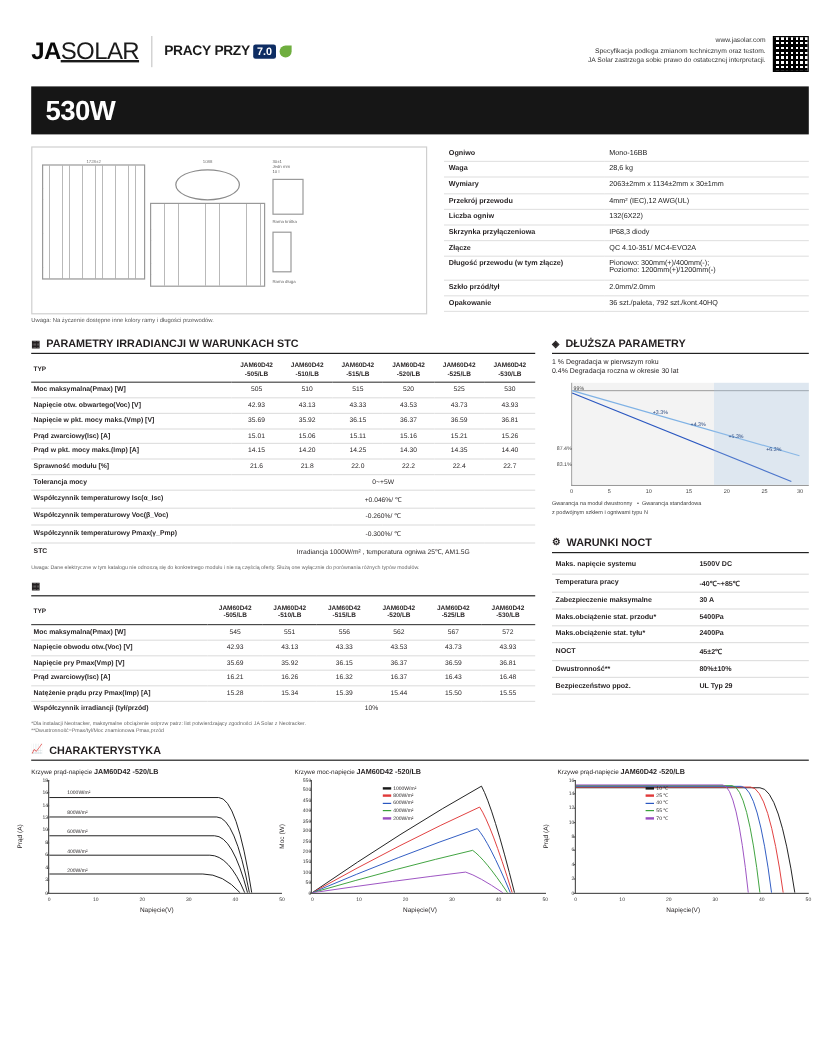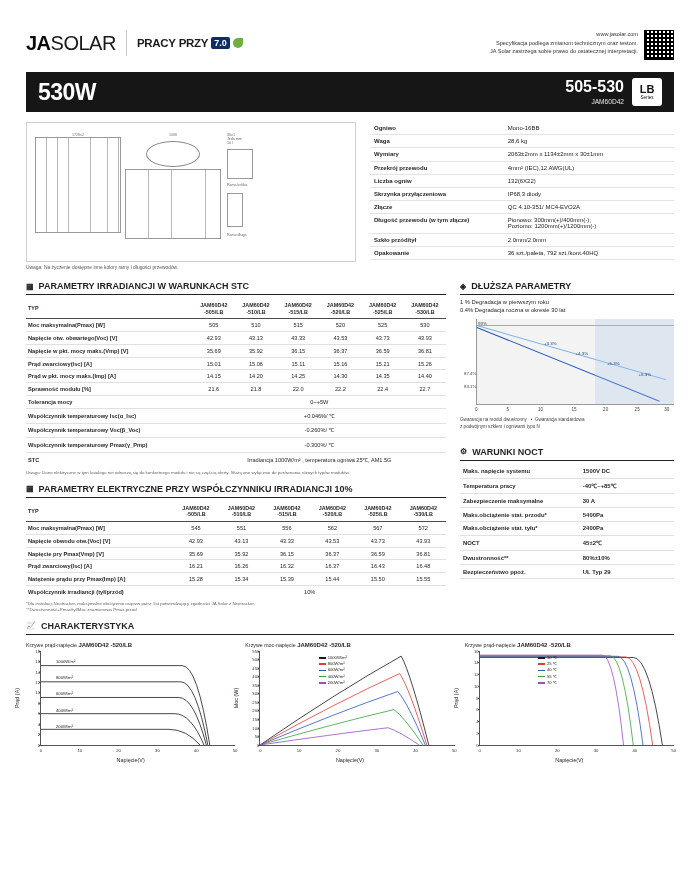--- a/index.html
+++ b/index.html
@@ -13,21 +13,21 @@
     position: relative;
     overflow: hidden;
   }
   .page { position:relative; width:700px; height:869px; padding: 0 26px; }
 
   
   .header { display:flex; align-items:flex-start; justify-content:space-between; padding-top:30px; }
   .brand { display:flex; align-items:center; gap:10px; }
   .ja-logo { font-size:20px; font-weight:700; letter-spacing:-0.5px; color:#1a1a1a; }
   .ja-logo .ja { color:#0a0a0a; }
-  .ja-logo .solar { font-weight:400; }
+  .ja-logo .solar { font-weight:400;text-decoration:underline; }
   .divider-v { width:1px; height:26px; background:#c9c9c9; }
   .deepblue { display:flex; align-items:center; gap:3px; }
   .db-text { font-size:11.5px; font-weight:700; color:#1a1a1a; letter-spacing:-0.3px; }
   .db-badge { background:#0e2d63; color:#fff; font-size:9px; font-weight:700; padding:1px 3px; border-radius:2px; }
   .db-leaf { width:10px; height:10px; border-radius:50% 0 50% 50%; background:#6fae3f; display:inline-block; }
   .header-right { text-align:right; font-size:5.6px; line-height:1.55; color:#333; display:flex; gap:6px; align-items:flex-start; }
   .header-right .lines { text-align:right; }
   .qr { width:30px; height:30px; background:
       repeating-linear-gradient(90deg,#000 0 2px,#fff 2px 4px),
       repeating-linear-gradient(0deg,#000 0 2px,transparent 2px 4px);
@@ -142,30 +142,20 @@
         <div>www.jasolar.com</div>
         <div>Specyfikacja podlega zmianom technicznym oraz testom.</div>
         <div>JA Solar zastrzega sobie prawo do ostatecznej interpretacji.</div>
       </div>
       <div class="qr"></div>
     </div>
   </div>
 
   <div class="titlebar">
     <div class="watt">530W</div>
-    <div class="titleright">
-      <div>
-        <div class="model-main">505-530</div>
-        <div class="model-sub">JAM60D42</div>
-      </div>
-      <div class="lb-badge">
-        <div class="lb">LB</div>
-        <div class="series">Series</div>
-      </div>
-    </div>
   </div>
 
   <div class="specrow">
     <div class="drawings">
       <div class="drawbox">
         <div class="panel-left">
           <div class="mini-label">1728±2</div>
           <div class="panel-grid"></div>
         </div>
         <div class="panel-mid">
@@ -333,21 +323,20 @@
             <tr>
               <td class="lbl">STC</td>
               <td colspan="6" class="span-center">Irradiancja 1000W/m² , temperatura ogniwa 25℃, AM1.5G</td>
             </tr>
           </tbody>
       </table>
       <div class="tbl-note">Uwaga: Dane elektryczne w tym katalogu nie odnoszą się do konkretnego modułu i nie są częścią oferty. Służą one wyłącznie do porównania różnych typów modułów.</div>
 
       <div class="sec-h" style="margin-top:8px">
         <span class="ic">▦</span>
-        <span>PARAMETRY ELEKTRYCZNE PRZY WSPÓŁCZYNNIKU IRRADIANCJI 10%</span>
       </div>
       <table class="el">
         <thead>
             <tr class="head-rule">
               <th class="first">TYP</th>
               <th style="white-space: pre-line;">JAM60D42
 -505/LB</th>
               <th style="white-space: pre-line;">JAM60D42
 -510/LB</th>
               <th style="white-space: pre-line;">JAM60D42

